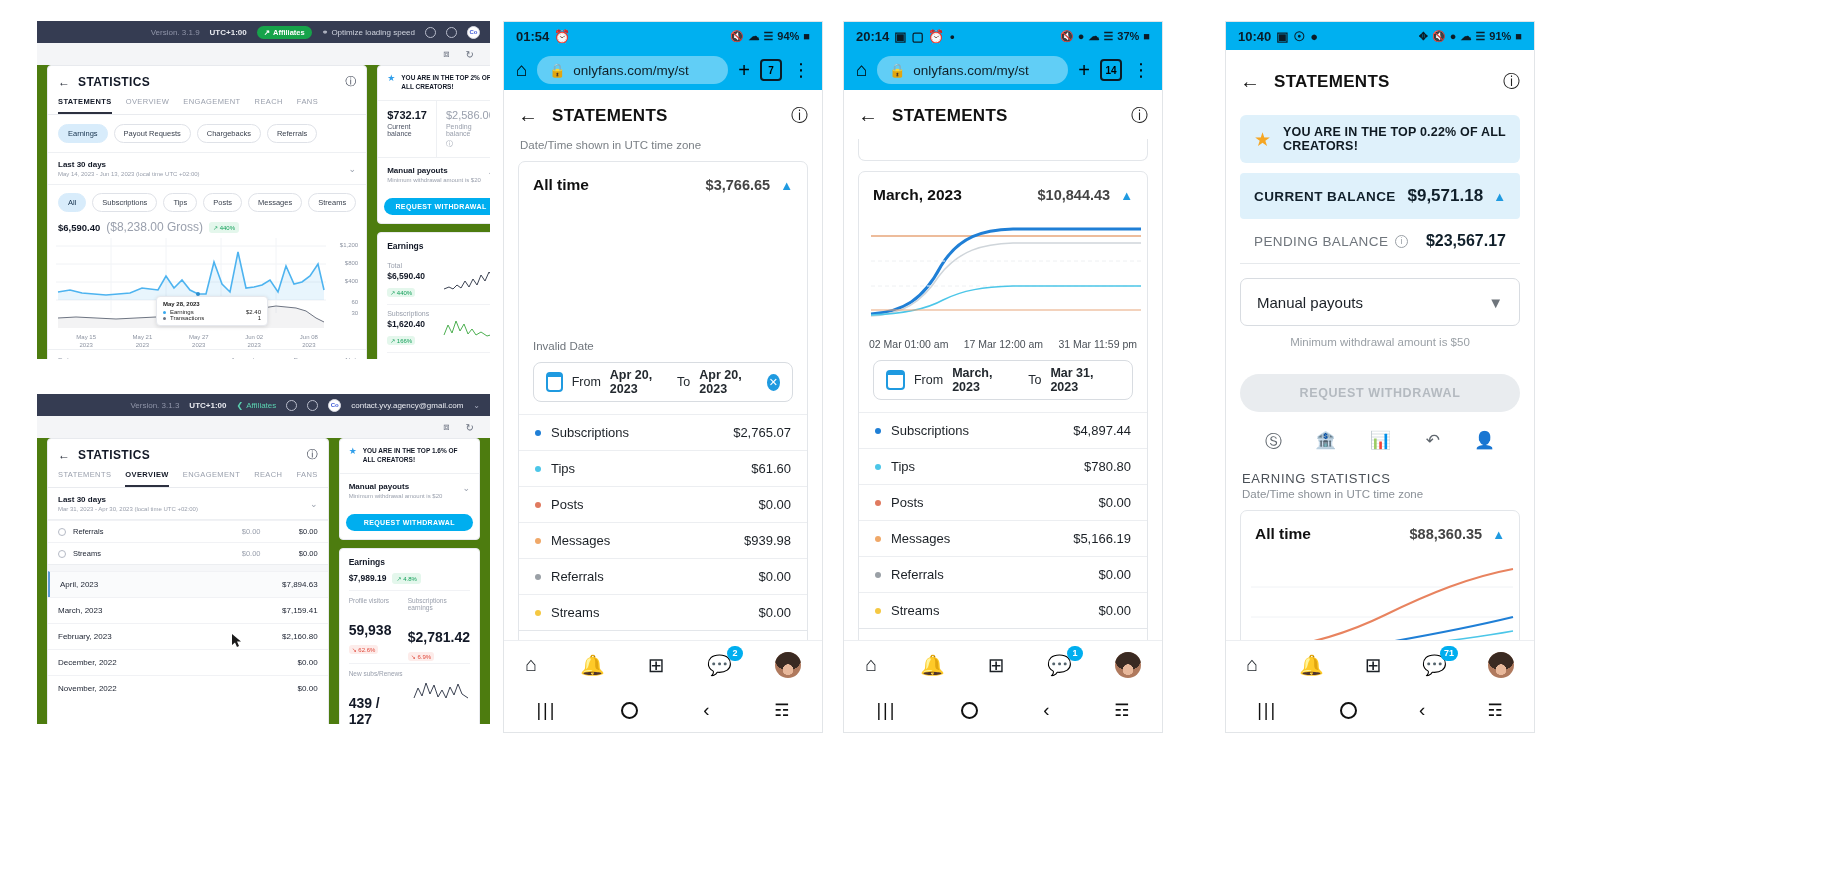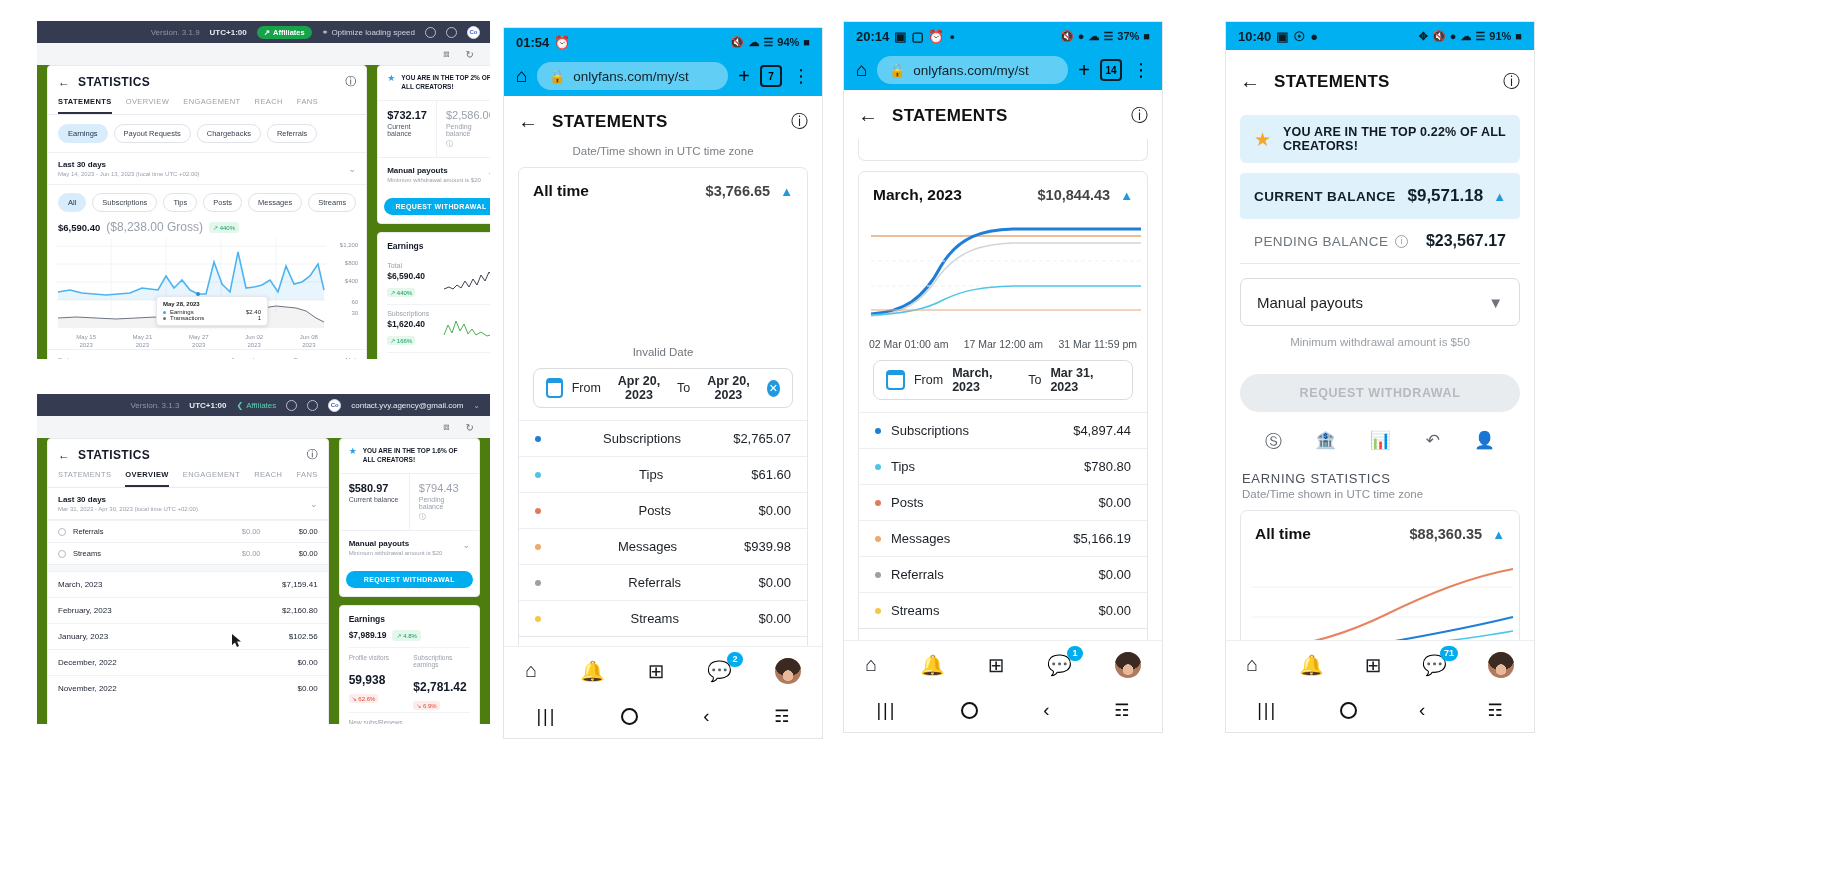--- a/index.html
+++ b/index.html
@@ -112,21 +112,21 @@
   .ov-row .ov-l { flex:1; }
   .ov-row .ov-m { width:22%; text-align:right; color:#9aa0ad;}
   .ov-row .ov-r { width:22%; text-align:right;}
   .mon-row { display:flex; align-items:center; padding:8px 10px; font-size:8px; color:#222836;
     border-top:1px solid #f1f2f5;}
   .mon-row.sel { border-left:2px solid #5b9bd5; background:#fafbfc;}
   .mon-row .mn { flex:1; }
   .pv-grid { display:flex; gap:8px; padding:6px 0 0; border-top:1px solid #f1f2f5;}
   .pv-cell { flex:1;}
   .pv-l { font-size:6.5px; color:#9aa0ad;}
-  .pv-v { font-size:12px; font-weight:bold; color:#121826; margin-top:12px;}
+  .pv-v { font-size:14px; font-weight:bold; color:#121826; margin-top:18px;}
   .pv-d { font-size:6px; color:#e0483a; background:#fdecea; padding:1px 3px; border-radius:3px;
     display:inline-block; margin-top:2px;}
 
   
   .phone { position:absolute; background:#fff; overflow:hidden; }
   .ph-status { height:28px; display:flex; align-items:center; padding:0 12px;
     font-size:13px; font-weight:bold; color:#0b1b26;}
   .ph-status .time { display:flex; align-items:center; gap:5px;}
   .ph-status .right { margin-left:auto; display:flex; align-items:center; gap:4px; font-size:11px;}
   .ph-urlbar { height:40px; display:flex; align-items:center; gap:10px; padding:0 12px;}
@@ -436,58 +436,47 @@
           <span class="ov-m">$0.00</span>
           <span class="ov-r">$0.00</span>
         </div>
         <div class="ov-row">
           <span class="radio"></span>
           <span class="ov-l">Streams</span>
           <span class="ov-m">$0.00</span>
           <span class="ov-r">$0.00</span>
         </div>
         <div style="height:7px;background:#f6f7f9;border-top:1px solid #eceef1;"></div>
+        <div class="mon-row sel">
+          <span class="mn">April, 2023</span>
+          <span>$7,894.63</span>
+        </div>
         <div class="mon-row">
           <span class="mn">March, 2023</span>
           <span>$7,159.41</span>
         </div>
         <div class="mon-row">
           <span class="mn">February, 2023</span>
           <span>$2,160.80</span>
-        </div>
-        <div class="mon-row">
-          <span class="mn">January, 2023</span>
-          <span>$102.56</span>
         </div>
         <div class="mon-row">
           <span class="mn">December, 2022</span>
           <span>$0.00</span>
         </div>
         <div class="mon-row">
           <span class="mn">November, 2022</span>
           <span>$0.00</span>
         </div>
       </div>
 
       <div class="side-col">
         <div class="card">
           <div class="top-banner">
             <span class="star">★</span>
             <span class="tb-t">YOU ARE IN THE TOP 1.6% OF ALL CREATORS!</span>
-          </div>
-          <div class="bal-row">
-            <div class="bal-cell">
-              <div class="bal-v">$580.97</div>
-              <div class="bal-l">Current balance</div>
-            </div>
-            <div class="bal-cell">
-              <div class="bal-v pend">$794.43</div>
-              <div class="bal-l pend">Pending balance</div>
-              <div class="bal-l pend">ⓘ</div>
-            </div>
           </div>
           <div class="payouts">
             <div class="po-t">Manual payouts</div>
             <div class="po-s">Minimum withdrawal amount is $20</div>
             <span class="po-chev">⌄</span>
           </div>
           <div class="btn-req">REQUEST WITHDRAWAL</div>
         </div>
 
         <div class="card earn-card">
@@ -522,21 +511,21 @@
           </div>
 
         </div>
       </div>
     </div>
     <svg style="position:absolute; left:195px; top:240px;" width="10" height="14">
       <path d="M0,0 L0,11 L3,8.5 L5,13 L7,12 L5,7.6 L9,7.4 Z" fill="#1b1b1b"></path>
     </svg>
   </div>
 
-  <div class="phone" style="left:503px; top:27px; width:320px; height:712px; border:1px solid #e2e5e8;text-align:center;">
+  <div class="phone" style="left:503px; top:21px; width:320px; height:712px; border:1px solid #e2e5e8;">
     <div class="ph-status" style="background:#00b0f0;">
       <span class="time">
         <span>01:54</span>
         <span>⏰</span>
       </span>
       <span class="right">
         <span>🔇</span>
         <span>☁</span>
         <span>☰</span>
         <span>94%</span>

